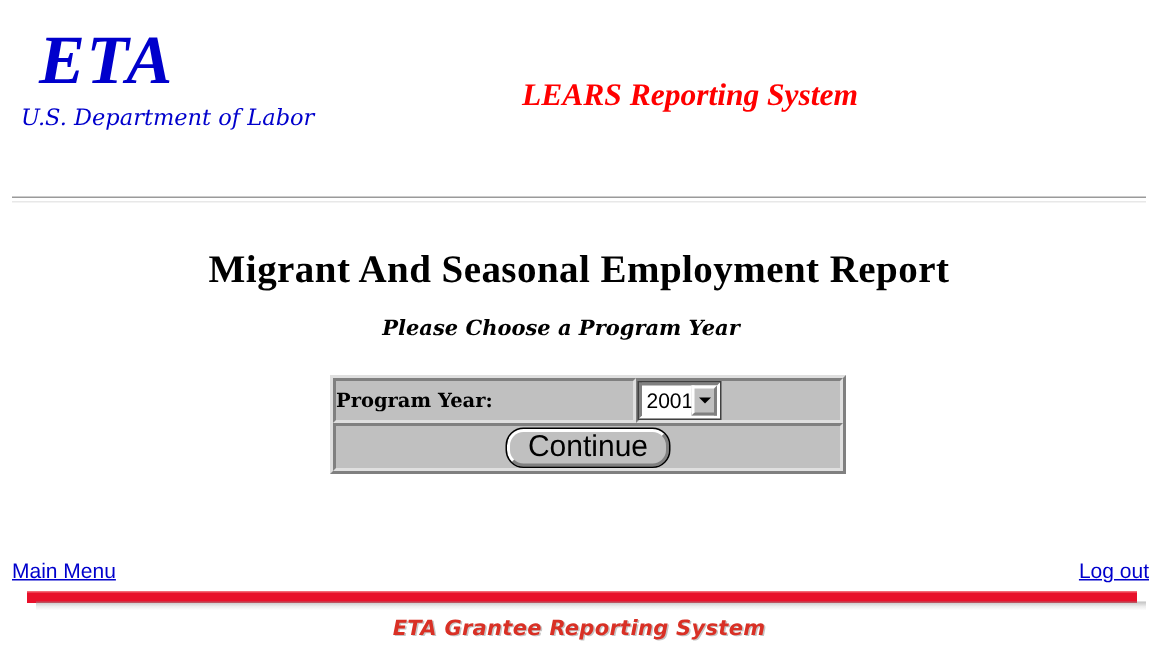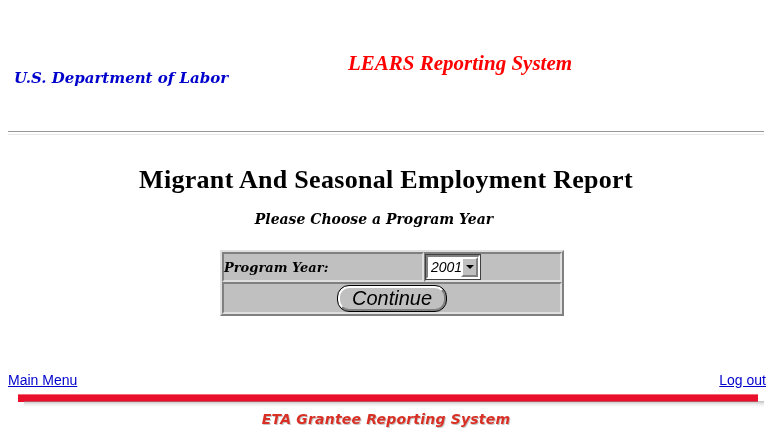--- a/index.html
+++ b/index.html
@@ -34,21 +34,21 @@
     color: #0000CC;
     letter-spacing: 1px;
     line-height: 1;
   }
   #agency-lines {
     position: absolute;
     left: 14px;
     top: 68px;
     font-family: "DejaVu Serif", serif;
     font-size: 15px;
-    font-weight: bold;
+    font-weight: normal;
     font-style: italic;
     color: #0000CC;
     line-height: 21px;
     white-space: nowrap;
   }
   #system-title {
     position: absolute;
     left: 348px;
     top: 51px;
     font-family: "Liberation Serif", serif;
@@ -103,21 +103,20 @@
     left: 220px;
     top: 250px;
     width: 344px;
     border-collapse: separate;
     border-spacing: 0;
     background: #f9a8d4;
     border-top: 2px solid #dfdfdf;
     border-left: 2px solid #dfdfdf;
     border-right: 2px solid #808080;
     border-bottom: 2px solid #808080;
-    font-style: italic;
   }
   #form-table td {
     background: #C0C0C0;
     border-top: 2px solid #808080;
     border-left: 2px solid #808080;
     border-right: 2px solid #dfdfdf;
     border-bottom: 2px solid #dfdfdf;
     padding: 0;
   }
   td.label-cell {
@@ -259,20 +258,21 @@
     color: #D93025;
     text-shadow: 1px 1px 0 rgba(150,150,150,0.55);
     letter-spacing: 0.2px;
   }
 </style>
 </head>
 <body>
 
 <div id="header">
 
+  <div id="eta-logo">ETA</div>
 
   <div id="agency-lines">
     <div>U.S. Department of Labor</div>
   </div>
 
   <div id="system-title">LEARS Reporting System</div>
 </div>
 
 <hr id="header-rule">
 

